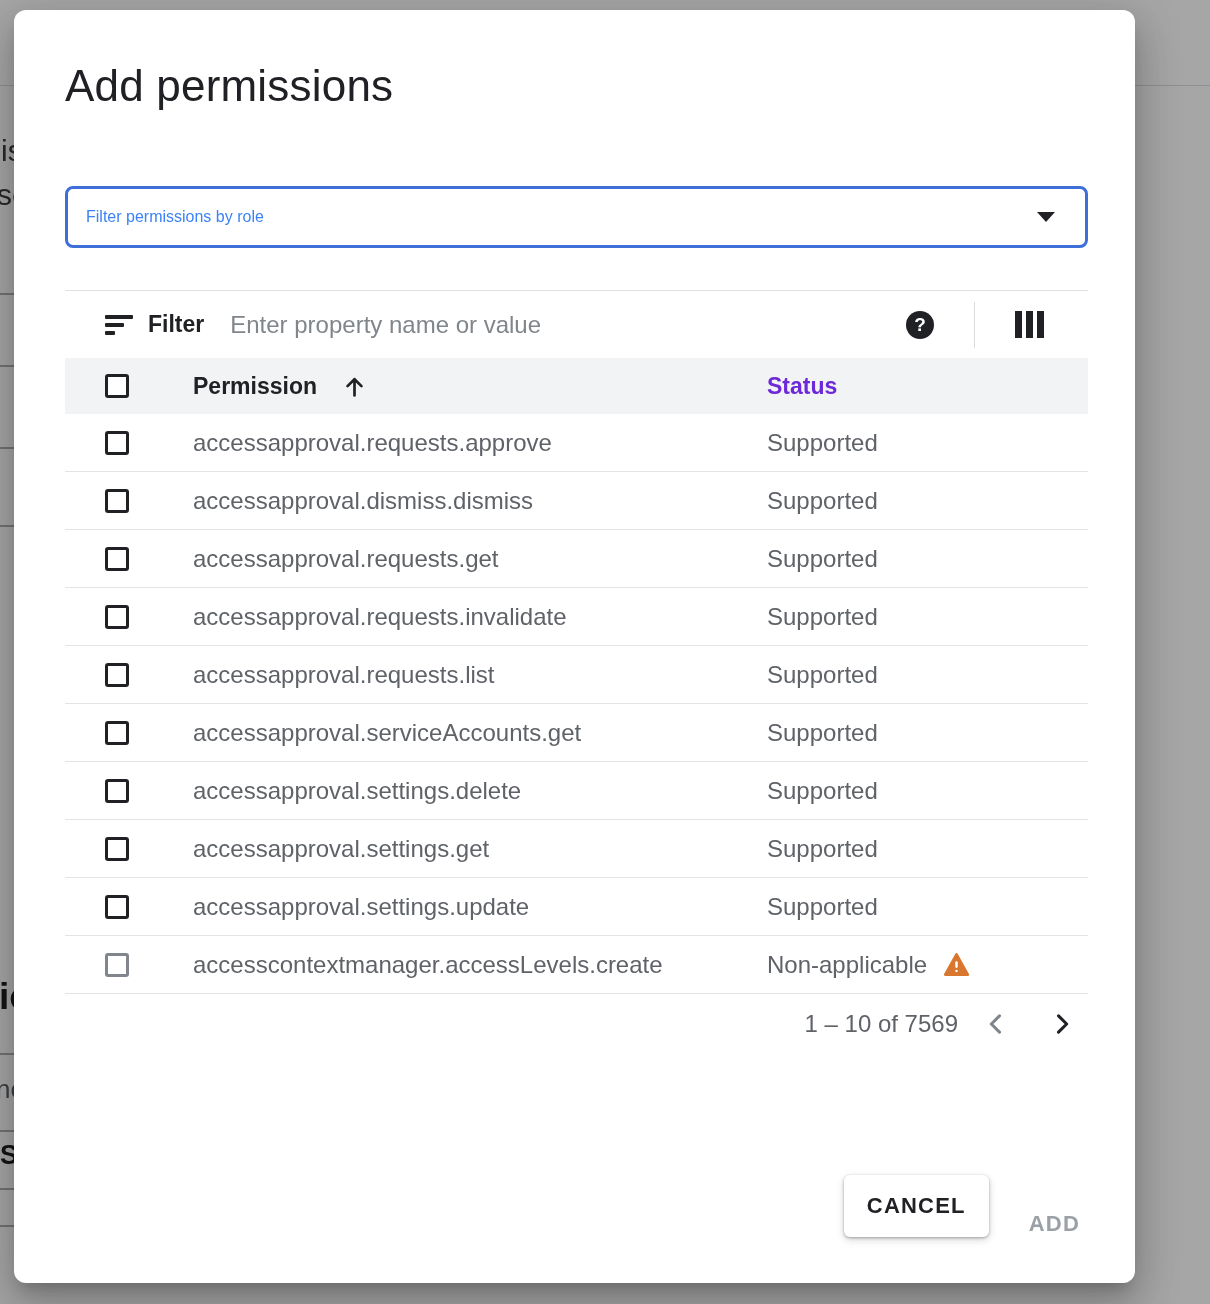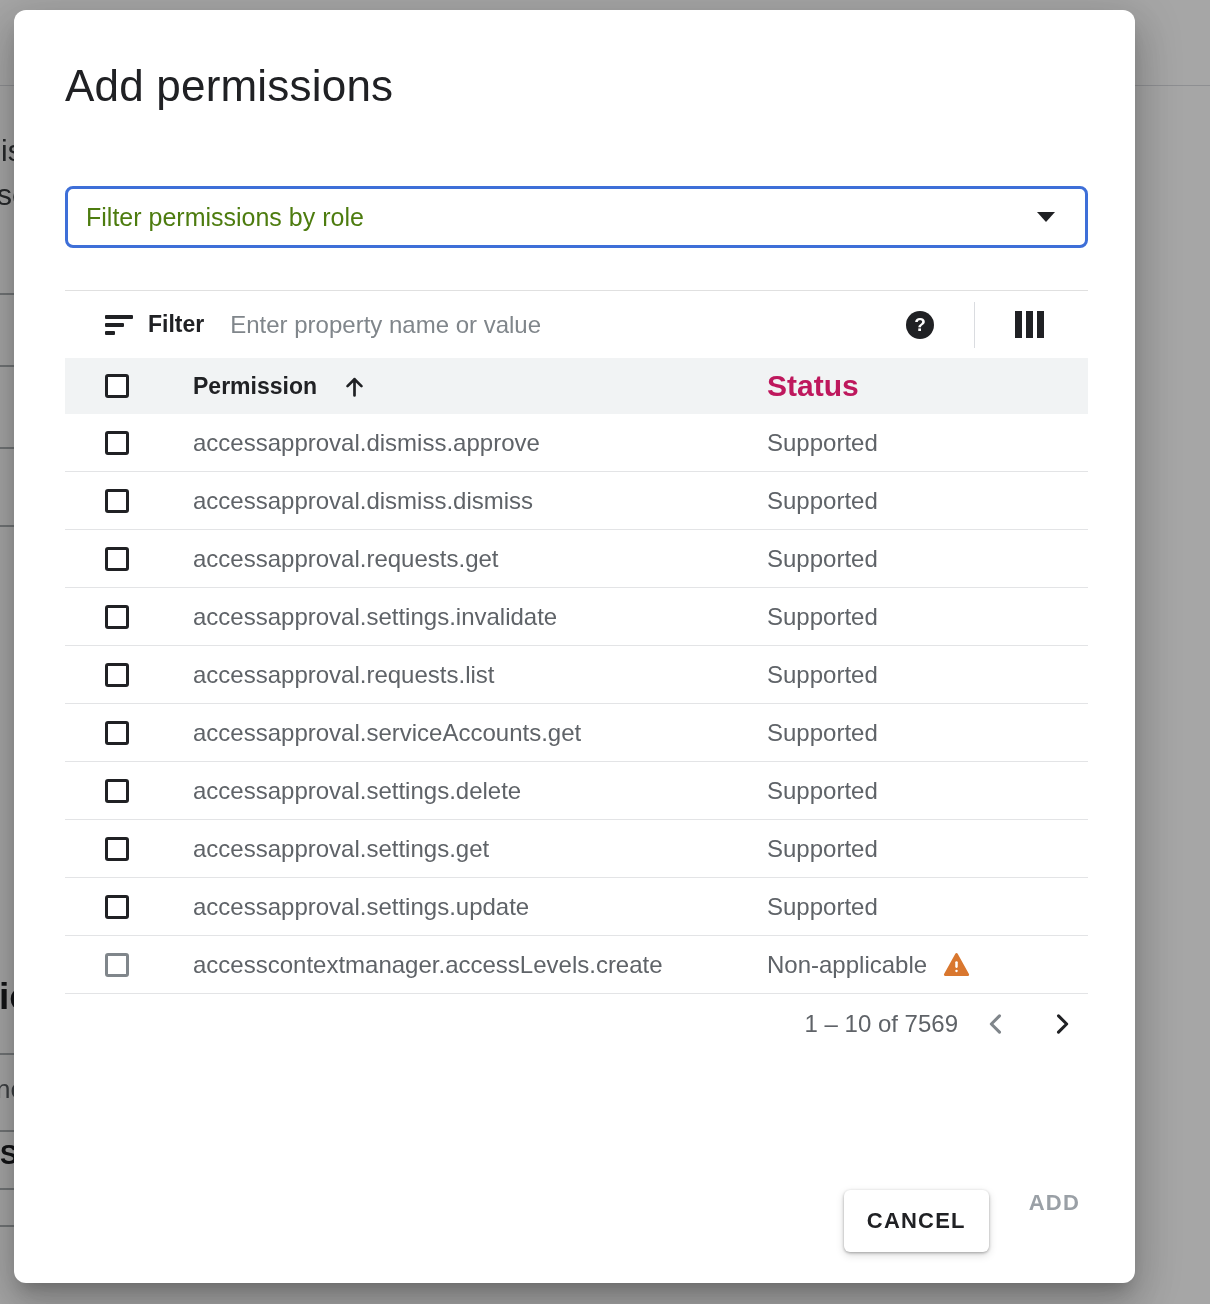--- a/index.html
+++ b/index.html
@@ -33,21 +33,21 @@
     margin:50px 47px 0 51px;
     font-size:44px; line-height:52px; font-weight:400; color:#202124;
     letter-spacing:0.2px;
   }
   .role-filter {
     margin:74px 47px 0 51px; height:62px;
     border:3px solid #3e6fd8; border-radius:8px;
     display:flex; align-items:center; justify-content:space-between;
     padding:0 30px 0 18px; cursor:pointer; background:#fff;
   }
-  .role-filter-label { font-size:25px; color:#4d7c0f; }
+  .role-filter-label { font-size:16px; color:#3b82f6; }
   .caret-down {
     width:0; height:0;
     border-left:9px solid transparent; border-right:9px solid transparent;
     border-top:10px solid #202124;
   }
 
   
   .tablewrap { margin:42px 47px 0 51px; width:1023px; }
   .toolbar {
     height:68px; border-top:1px solid #e0e0e0;
@@ -83,34 +83,34 @@
     border-bottom:1px solid #e3e4e6;
   }
   .checkbox {
     width:24px; height:24px; border:3px solid #202124; border-radius:3px;
     flex:0 0 auto; cursor:pointer; background:#fff;
   }
   .checkbox.disabled { border-color:#80868b; }
   .cell-perm { margin-left:64px; width:574px; font-size:24px; color:#5f6368; }
   .thead .cell-perm { color:#202124; font-size:23px; font-weight:700; display:flex; align-items:center; gap:24px; }
   .cell-status { font-size:24px; color:#5f6368; display:flex; align-items:center; }
-  .thead .cell-status { color:#be185d; font-size:30px; font-weight:700; }
+  .thead .cell-status { color:#6d28d9; font-size:23px; font-weight:700; }
   .sort-icon { display:inline-flex; cursor:pointer; }
   .warn-icon { margin-left:16px; display:inline-flex; }
 
   .pager {
     height:60px; display:flex; align-items:center; justify-content:flex-end;
     padding-right:6px;
   }
   .pager-range { font-size:24px; color:#5f6368; margin-right:18px; }
   .pager-btn { width:40px; height:40px; display:flex; align-items:center; justify-content:center; cursor:pointer; }
   .pager-btn + .pager-btn { margin-left:26px; }
 
   
-  .footer { position:absolute; bottom:31px; right:55px; display:flex; align-items:flex-start; gap:40px; }
+  .footer { position:absolute; bottom:46px; right:55px; display:flex; align-items:flex-end; gap:40px; }
   .btn-cancel {
     min-width:145px; height:62px; background:#fff; border:none; border-radius:6px;
     font-family:"Liberation Sans", sans-serif;
     font-size:22px; font-weight:600; letter-spacing:1.2px; color:#202124; cursor:pointer;
     box-shadow: 0 1px 3px rgba(0,0,0,0.3), 0 3px 8px rgba(0,0,0,0.15);
   }
   .btn-add {
     background:transparent; border:none;
     font-family:"Liberation Sans", sans-serif;
     font-size:22px; font-weight:600; letter-spacing:1.2px; color:#9aa0a6; cursor:default;
@@ -175,21 +175,21 @@
             <path d="M12 20V5.5M5.8 11.7 12 5.5l6.2 6.2" fill="none" stroke="#202124" stroke-width="2.4" stroke-linecap="round" stroke-linejoin="round"></path>
           </svg>
         </span>
       </span>
       <span class="cell-status">Status</span>
     </div>
 
     <div>
   <div class="trow">
     <span class="checkbox"></span>
-    <span class="cell-perm">accessapproval.dismiss.approve</span>
+    <span class="cell-perm">accessapproval.requests.approve</span>
     <span class="cell-status">
       <span>Supported</span>
 
     </span>
   </div>
 
   <div class="trow">
     <span class="checkbox"></span>
     <span class="cell-perm">accessapproval.dismiss.dismiss</span>
     <span class="cell-status">
@@ -202,21 +202,21 @@
     <span class="checkbox"></span>
     <span class="cell-perm">accessapproval.requests.get</span>
     <span class="cell-status">
       <span>Supported</span>
 
     </span>
   </div>
 
   <div class="trow">
     <span class="checkbox"></span>
-    <span class="cell-perm">accessapproval.settings.invalidate</span>
+    <span class="cell-perm">accessapproval.requests.invalidate</span>
     <span class="cell-status">
       <span>Supported</span>
 
     </span>
   </div>
 
   <div class="trow">
     <span class="checkbox"></span>
     <span class="cell-perm">accessapproval.requests.list</span>
     <span class="cell-status">

